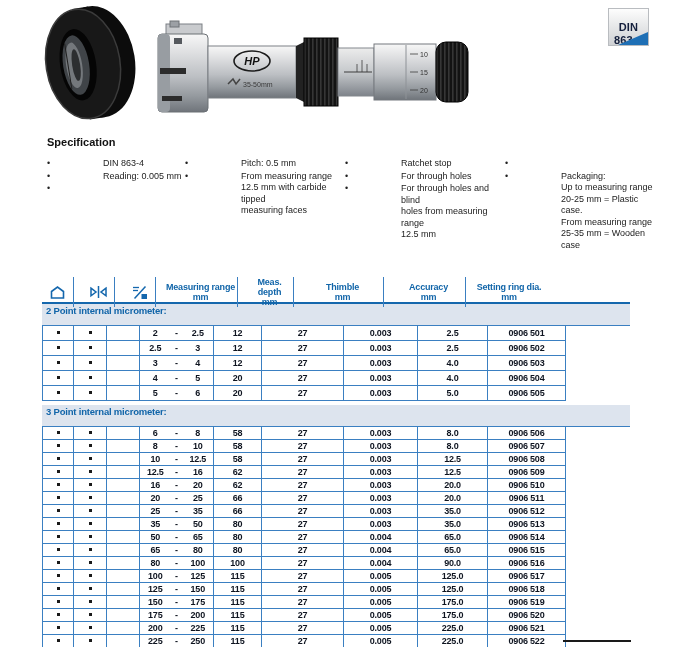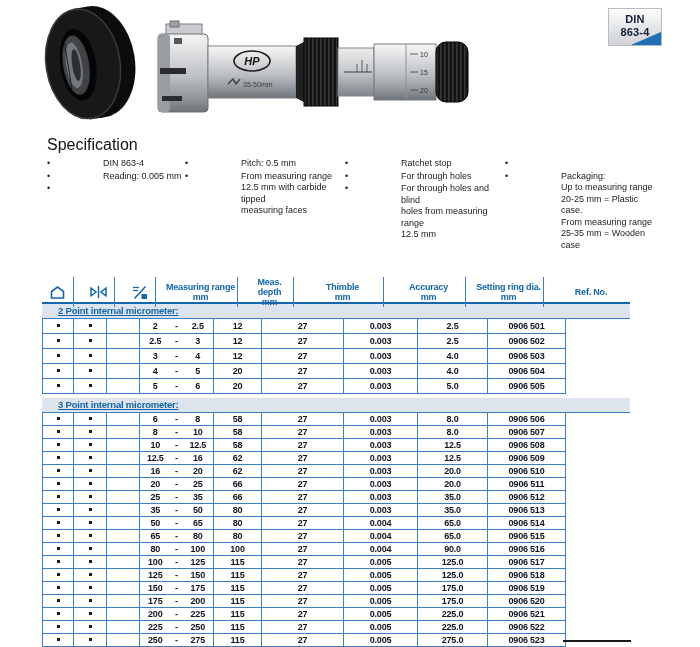--- a/index.html
+++ b/index.html
@@ -6,56 +6,55 @@
   body { background:#fff; }
   .page {
     position:relative; width:700px; height:647px; overflow:hidden;
     background:#ffffff; font-family:"Liberation Sans", sans-serif; color:#1c1c1c;
   }
   
   .ring-img { position:absolute; left:33px; top:2px; }
   .micro-img { position:absolute; left:148px; top:8px; }
   
   .din-badge {
-    position:absolute; left:608px; top:8px; width:54px; height:38px;
+    position:absolute; left:608px; top:8px; width:41px; height:38px;
     background:linear-gradient(180deg,#fdfdfd 0%,#e8e9ea 45%,#cfd1d4 100%);
     border:1px solid #b9bcc0; overflow:hidden;
     text-align:center; font-weight:bold; font-size:11px; line-height:13px;
-    color:#141f3c; padding-top:4px; letter-spacing:0.2px;
+    color:#141f3c; padding-top:12px; letter-spacing:0.2px;
   }
   .din-badge .tri {
     position:absolute; right:0; bottom:0; width:0; height:0;
     border-left:30px solid transparent; border-bottom:13px solid #1e6fb5;
   }
   
-  .spec-title { position:absolute; left:47px; top:136px; font-size:16px; font-weight:normal; color:#111; }
+  .spec-title { position:absolute; left:47px; top:136px; font-size:11px; font-weight:bold; color:#111; }
   .spec-cols { position:absolute; left:47px; top:158px; width:615px; display:flex; }
   .spec-col { font-size:9px; line-height:11.5px; color:#222; }
   .spec-col.w0 { width:138px; }
   .spec-col.w1 { width:160px; }
   .spec-col.w2 { width:160px; }
   .spec-col.w3 { width:157px; }
   .spec-item { display:flex; margin-bottom:1px; }
   .spec-item .b { width:8px; flex:0 0 8px; color:#222; }
   .spec-item .t { white-space:pre-line;margin-left:48px; }
   
   .ptable { position:absolute; left:42px; top:277px; width:588px; }
   .trow { display:grid; grid-template-columns:32px 33px 33px 74px 48px 82px 74px 70px 78px 64px; }
   .thead { height:27px; border-bottom:2px solid #1467ad;gap:8px; }
   .thead .cell {
     display:flex; flex-direction:column; align-items:center; justify-content:center;
     font-size:9px; line-height:10px; font-weight:bold; color:#1165a9; text-align:center;
     border-right:1px solid #3a7fc1; letter-spacing:-0.2px;
   }
   .thead .cell:last-child { border-right:none; }
   .section-band {
-    height:15px; background:#dde4ee; color:#1165a9; font-weight:bold;
-    font-size:9.5px; line-height:13px; padding-left:16px; letter-spacing:-0.2px;
+    height:22px; background:#dde4ee; color:#1165a9; font-weight:bold;
+    font-size:9.5px; line-height:13px; padding-left:4px; letter-spacing:-0.2px;
     border-bottom:1px solid #3a7fc1;
-    text-decoration:underline;
   }
   .section-gap { height:4px; background:#fff; }
   .drow { font-weight:bold; color:#0e1420; font-size:9px; letter-spacing:-0.2px; }
   .drow.s0 { height:15px; line-height:14px; }
   .drow.s1 { height:13px; line-height:12px; }
   .drow .cell {
     text-align:center; border-right:1px solid #3a7fc1; border-bottom:1px solid #3a7fc1;
     overflow:hidden;
   }
   .drow .cell.c0 { border-left:1px solid #3a7fc1; }
@@ -243,23 +242,20 @@
         <span>mm</span>
       </div>
       <div class="cell">
         <span>Accuracy</span>
         <span>mm</span>
       </div>
       <div class="cell">
         <span>Setting ring dia.</span>
         <span>mm</span>
       </div>
-      <div class="cell">
-        <span>Ref. No.</span>
-      </div>
     </div>
     <div id="table-body">
         <div class="section-band">2 Point internal micrometer:</div>
         <div class="trow drow s0">
           <div class="cell c0"><span class="bullet"></span></div>
           <div class="cell c1"><span class="bullet"></span></div>
           <div class="cell c2"></div>
           <div class="cell c3 range">
             <span class="r-from">2</span>
             <span class="r-dash">-</span>

